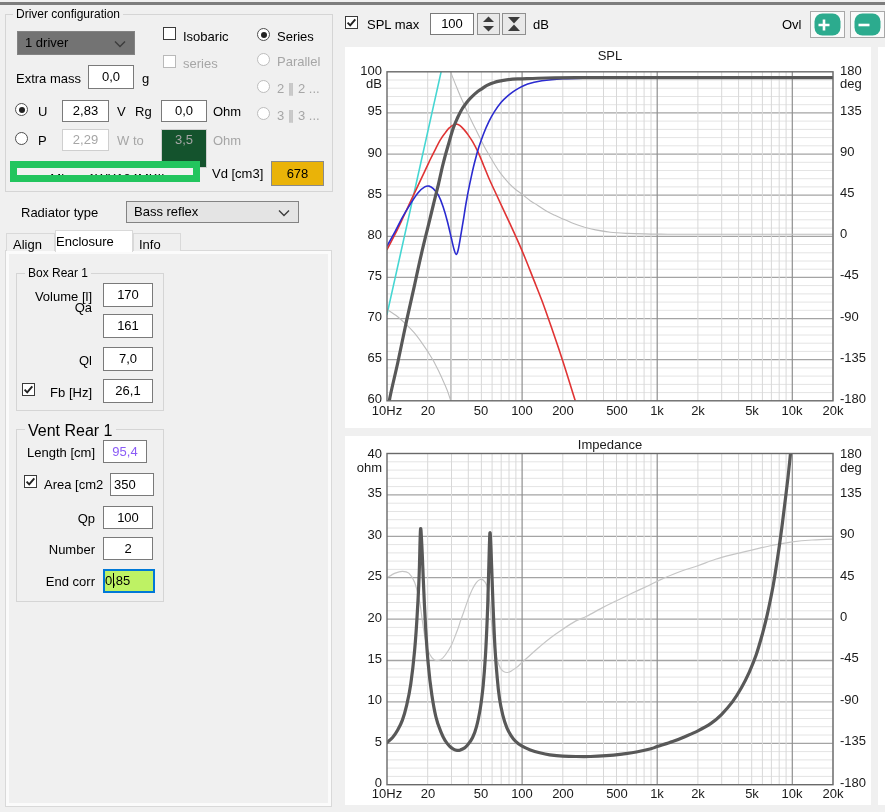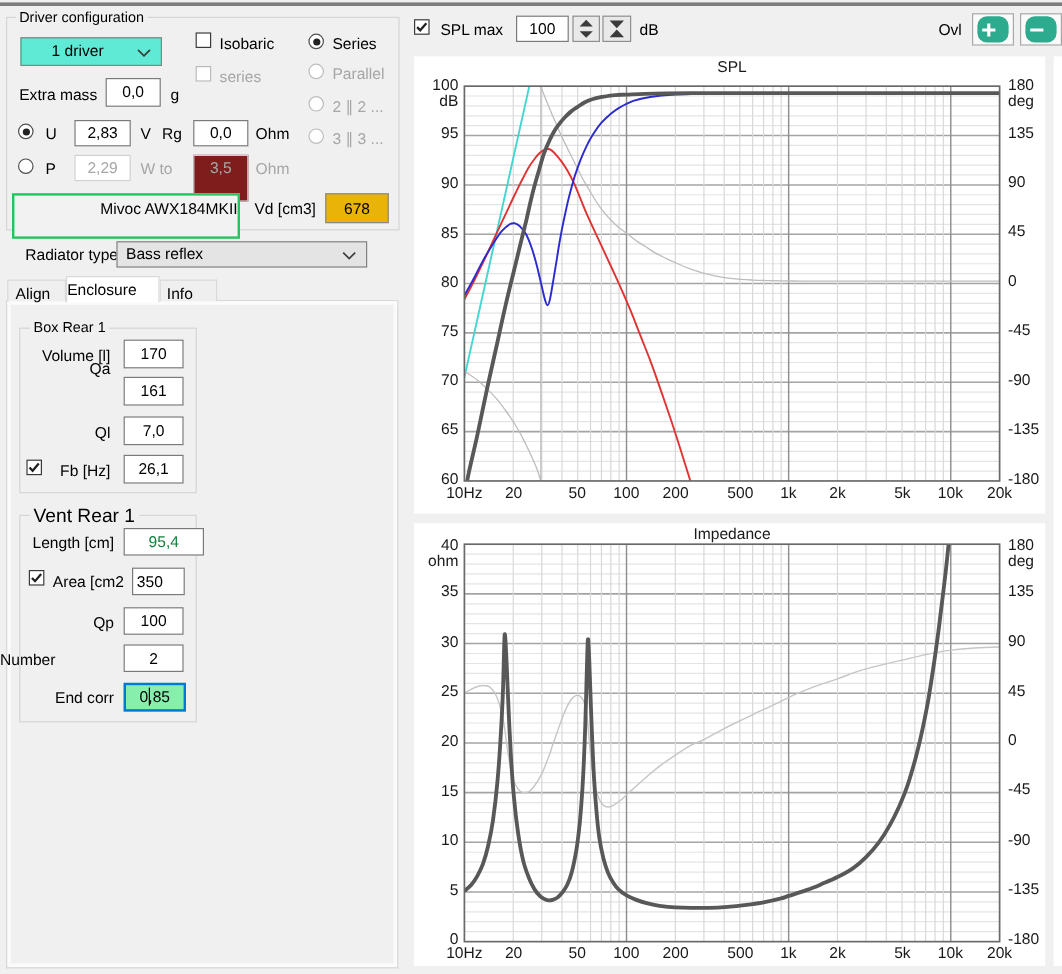--- a/index.html
+++ b/index.html
@@ -1,16 +1,16 @@
 <!DOCTYPE html>
 <html><head><meta charset="utf-8"><style>*{margin:0;padding:0;box-sizing:border-box}html,body{width:885px;height:812px;background:#f0f0f0;font-family:"Liberation Sans",sans-serif;font-size:12px;color:#000;overflow:hidden}body{position:relative}.abs{position:absolute}</style></head><body>
 <div class="abs" style="left:0;top:2px;width:885px;height:3px;background:#7d7d7d"></div>
 <div class="abs" style="left:5px;top:14px;width:328px;height:178px;border:1px solid #d5d5d5"></div>
 <div class="abs" style="left:13px;top:7px;background:#f0f0f0;padding:0 3px;font-size:12px">Driver configuration</div>
-<div class="abs" style="left:17px;top:31px;width:118px;height:24px;background:#5eead4;border:1px solid #838383;font-size:13px;line-height:22px;padding-left:25px">1 driver<svg width="12" height="8" style="position:absolute;right:8px;top:8px">
+<div class="abs" style="left:17px;top:31px;width:118px;height:24px;background:#737373;border:1px solid #838383;font-size:13px;line-height:22px;padding-left:7px">1 driver<svg width="12" height="8" style="position:absolute;right:8px;top:8px">
       <path d="M1 1.5 L6 6.5 L11 1.5" fill="none" stroke="#3c3c3c" stroke-width="1.4"></path>
     </svg></div>
 <div class="abs" style="left:163px;top:27px;width:13px;height:13px;background:#fff;border:1.5px solid #3a3a3a"></div>
 <div class="abs" style="left:183px;top:29px;color:#000;font-size:13px;white-space:nowrap">Isobaric</div>
 <div class="abs" style="left:163px;top:55px;width:13px;height:13px;background:#fff;border:1.5px solid #b9b9b9"></div>
 <div class="abs" style="left:183px;top:56px;color:#a6a6a6;font-size:13px;white-space:nowrap">series</div>
 <div class="abs" style="left:257px;top:28px;width:13px;height:13px;border-radius:50%;background:#fff;border:1px solid #4f4f4f">
     <div style="position:absolute;left:2.5px;top:2.5px;width:6px;height:6px;border-radius:50%;background:#222"></div>
   </div>
 <div class="abs" style="left:277px;top:29px;color:#000;font-size:13px;white-space:nowrap">Series</div>
@@ -29,27 +29,27 @@
 <div class="abs" style="left:38px;top:104px;color:#000;font-size:13px;white-space:nowrap">U</div>
 <div class="abs" style="left:62px;top:100px;width:47px;height:22px;background:#fff;border:1px solid #7a7a7a;color:#000;font-size:13px;line-height:20px;text-align:center;white-space:nowrap;overflow:hidden">2,83</div>
 <div class="abs" style="left:117px;top:104px;color:#000;font-size:13px;white-space:nowrap">V</div>
 <div class="abs" style="left:135px;top:104px;color:#000;font-size:13px;white-space:nowrap">Rg</div>
 <div class="abs" style="left:161px;top:100px;width:46px;height:22px;background:#fff;border:1px solid #7a7a7a;color:#000;font-size:13px;line-height:20px;text-align:center;white-space:nowrap;overflow:hidden">0,0</div>
 <div class="abs" style="left:213px;top:104px;color:#000;font-size:13px;white-space:nowrap">Ohm</div>
 <div class="abs" style="left:15px;top:132px;width:13px;height:13px;border-radius:50%;background:#fff;border:1px solid #4f4f4f"></div>
 <div class="abs" style="left:38px;top:133px;color:#000;font-size:13px;white-space:nowrap">P</div>
 <div class="abs" style="left:62px;top:129px;width:47px;height:22px;background:#fff;border:1px solid #cfcfcf;color:#a6a6a6;font-size:13px;line-height:20px;text-align:center;white-space:nowrap;overflow:hidden">2,29</div>
 <div class="abs" style="left:117px;top:133px;color:#a6a6a6;font-size:13px;white-space:nowrap">W to</div>
-<div class="abs" style="left:161px;top:129px;width:46px;height:39px;background:#7f1d1d;border:1px solid #cfcfcf;color:#a6a6a6;font-size:13px;line-height:20px;text-align:center;white-space:nowrap;overflow:hidden">3,5</div>
+<div class="abs" style="left:161px;top:129px;width:46px;height:39px;background:#14532d;border:1px solid #cfcfcf;color:#a6a6a6;font-size:13px;line-height:20px;text-align:center;white-space:nowrap;overflow:hidden">3,5</div>
 <div class="abs" style="left:213px;top:133px;color:#a6a6a6;font-size:13px;white-space:nowrap">Ohm</div>
-<div class="abs" style="left:10px;top:161px;width:190px;height:38px;background:#f2f2f2;border:2px solid #22c55e;color:#000;font-size:13px;line-height:21px;text-align:right;padding-left:5px;white-space:nowrap;overflow:hidden">Mivoc AWX184MKII</div>
+<div class="abs" style="left:10px;top:161px;width:190px;height:21px;background:#f2f2f2;border:7px solid #22c55e;color:#000;font-size:13px;line-height:21px;text-align:center;padding-left:5px;white-space:nowrap;overflow:hidden">Mivoc AWX184MKII</div>
 <div class="abs" style="left:212px;top:166px;color:#000;font-size:13px;white-space:nowrap">Vd [cm3]</div>
 <div class="abs" style="left:271px;top:161px;width:53px;height:25px;background:#eab308;border:1px solid #8a8a8a;color:#000;font-size:13px;line-height:23px;text-align:center;white-space:nowrap;overflow:hidden">678</div>
 <div class="abs" style="left:21px;top:205px;color:#000;font-size:13px;white-space:nowrap">Radiator type</div>
-<div class="abs" style="left:97px;top:201px;width:209px;height:22px;background:#e4e4e4;border:1px solid #838383;font-size:13px;line-height:20px;padding-left:7px">Bass reflex<svg width="12" height="8" style="position:absolute;right:8px;top:7px">
+<div class="abs" style="left:126px;top:201px;width:173px;height:22px;background:#e4e4e4;border:1px solid #838383;font-size:13px;line-height:20px;padding-left:7px">Bass reflex<svg width="12" height="8" style="position:absolute;right:8px;top:7px">
       <path d="M1 1.5 L6 6.5 L11 1.5" fill="none" stroke="#3c3c3c" stroke-width="1.4"></path>
     </svg></div>
 <div class="abs" style="left:5px;top:250px;width:327px;height:557px;background:#f0f0f0;border:1px solid #d9d9d9;border-top:none;box-shadow:inset 0 0 0 3px #fbfbfb"></div>
 <div class="abs" style="left:5px;top:250px;width:327px;height:1px;background:#d9d9d9"></div>
 <div class="abs" style="left:6px;top:251px;width:325px;height:3px;background:#fbfbfb"></div>
 <div class="abs" style="left:6px;top:233px;width:49px;height:18px;background:#efefef;border:1px solid #d9d9d9;border-bottom:none"></div>
 <div class="abs" style="left:13px;top:237px;color:#000;font-size:13px;white-space:nowrap">Align</div>
 <div class="abs" style="left:55px;top:230px;width:78px;height:22px;background:#fff;border:1px solid #d9d9d9;border-bottom:none;z-index:3"></div>
 <div class="abs" style="left:56px;top:234px;z-index:4;font-size:13px;white-space:nowrap">Enclosure</div>
 <div class="abs" style="left:133px;top:233px;width:48px;height:18px;background:#efefef;border:1px solid #d9d9d9;border-bottom:none"></div>
@@ -65,34 +65,34 @@
 <div class="abs" style="left:22px;top:383px;width:13px;height:13px;background:#fff;border:1.5px solid #3a3a3a">
     <svg width="13" height="13" style="position:absolute;left:-1.5px;top:-1.5px">
       <path d="M2.6 6.6 L5.2 9.3 L10.3 3.3" fill="none" stroke="#222" stroke-width="1.9"></path>
     </svg>
   </div>
 <div class="abs" style="left:0px;top:385px;width:92px;text-align:right;color:#000;font-size:13px;white-space:nowrap">Fb [Hz]</div>
 <div class="abs" style="left:103px;top:379px;width:50px;height:24px;background:#fff;border:1px solid #7a7a7a;color:#000;font-size:13px;line-height:22px;text-align:center;white-space:nowrap;overflow:hidden">26,1</div>
 <div class="abs" style="left:16px;top:429px;width:148px;height:173px;border:1px solid #d5d5d5"></div>
 <div class="abs" style="left:25px;top:422px;background:#f0f0f0;padding:0 3px;font-size:16px">Vent Rear 1</div>
 <div class="abs" style="left:0px;top:445px;width:95px;text-align:right;color:#000;font-size:13px;white-space:nowrap">Length [cm]</div>
-<div class="abs" style="left:103px;top:440px;width:67px;height:23px;background:#fff;border:1px solid #7a7a7a;color:#15803d;font-size:13px;line-height:21px;text-align:center;white-space:nowrap;overflow:hidden">95,4</div>
+<div class="abs" style="left:103px;top:440px;width:44px;height:23px;background:#fff;border:1px solid #7a7a7a;color:#8b5cf6;font-size:13px;line-height:21px;text-align:center;white-space:nowrap;overflow:hidden">95,4</div>
 <div class="abs" style="left:24px;top:475px;width:13px;height:13px;background:#fff;border:1.5px solid #3a3a3a">
     <svg width="13" height="13" style="position:absolute;left:-1.5px;top:-1.5px">
       <path d="M2.6 6.6 L5.2 9.3 L10.3 3.3" fill="none" stroke="#222" stroke-width="1.9"></path>
     </svg>
   </div>
 <div class="abs" style="left:44px;top:477px;color:#000;font-size:13px;white-space:nowrap">Area [cm2</div>
 <div class="abs" style="left:110px;top:473px;width:44px;height:23px;background:#fff;border:1px solid #7a7a7a;color:#000;font-size:13px;line-height:21px;text-align:left;padding-left:3px;white-space:nowrap;overflow:hidden">350</div>
 <div class="abs" style="left:0px;top:511px;width:95px;text-align:right;color:#000;font-size:13px;white-space:nowrap">Qp</div>
 <div class="abs" style="left:103px;top:506px;width:50px;height:23px;background:#fff;border:1px solid #7a7a7a;color:#000;font-size:13px;line-height:21px;text-align:center;white-space:nowrap;overflow:hidden">100</div>
-<div class="abs" style="left:0px;top:542px;width:95px;color:#000;font-size:13px;white-space:nowrap">Number</div>
+<div class="abs" style="left:0px;top:542px;width:95px;text-align:right;color:#000;font-size:13px;white-space:nowrap">Number</div>
 <div class="abs" style="left:103px;top:537px;width:50px;height:23px;background:#fff;border:1px solid #7a7a7a;color:#000;font-size:13px;line-height:21px;text-align:center;white-space:nowrap;overflow:hidden">2</div>
 <div class="abs" style="left:0px;top:574px;width:95px;text-align:right;color:#000;font-size:13px;white-space:nowrap">End corr</div>
-<div class="abs" style="left:103px;top:569px;width:52px;height:24px;background:#86efac;border:2px solid #0078d7;font-size:13px;line-height:20px;text-align:center">0<span style="border-left:1px solid #000;margin-left:0.5px;margin-right:-1.5px"></span>,85</div>
+<div class="abs" style="left:103px;top:569px;width:52px;height:24px;background:#bef264;border:2px solid #0078d7;font-size:13px;line-height:20px;text-align:left">0<span style="border-left:1px solid #000;margin-left:0.5px;margin-right:-1.5px"></span>,85</div>
 <div class="abs" style="left:345px;top:16px;width:13px;height:13px;background:#fff;border:1.5px solid #3a3a3a">
     <svg width="13" height="13" style="position:absolute;left:-1.5px;top:-1.5px">
       <path d="M2.6 6.6 L5.2 9.3 L10.3 3.3" fill="none" stroke="#222" stroke-width="1.9"></path>
     </svg>
   </div>
 <div class="abs" style="left:367px;top:17px;color:#000;font-size:13px;white-space:nowrap">SPL max</div>
 <div class="abs" style="left:430px;top:13px;width:44px;height:22px;background:#fff;border:1px solid #7a7a7a;color:#000;font-size:13px;line-height:20px;text-align:center;white-space:nowrap;overflow:hidden">100</div>
 <div class="abs" style="left:477px;top:13px;width:23px;height:22px;background:#e9e9e9;border:1px solid #8f8f8f"><svg width="21" height="20">
       <path d="M5 8 L10.5 2.5 L16 8 Z" fill="#3b3b3b"></path>
       <path d="M5 12 L10.5 17.5 L16 12 Z" fill="#3b3b3b"></path>

